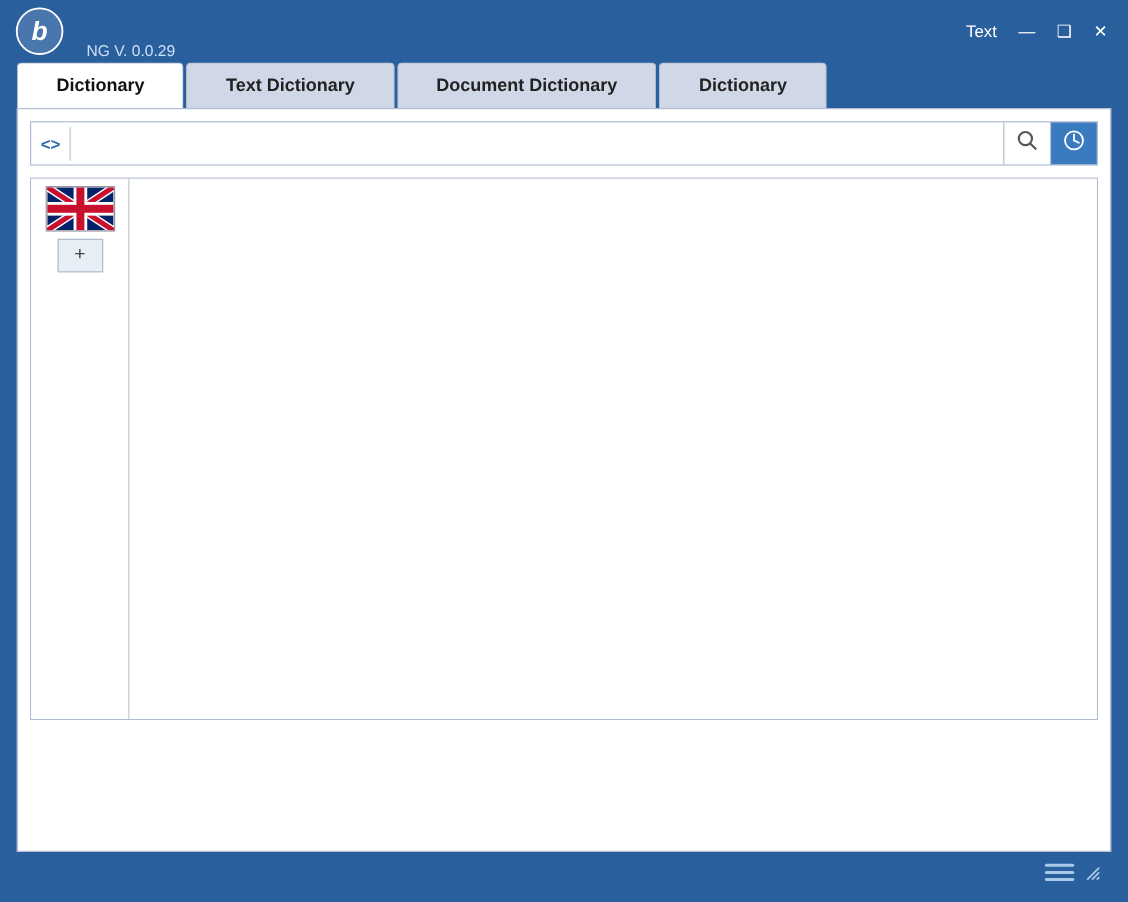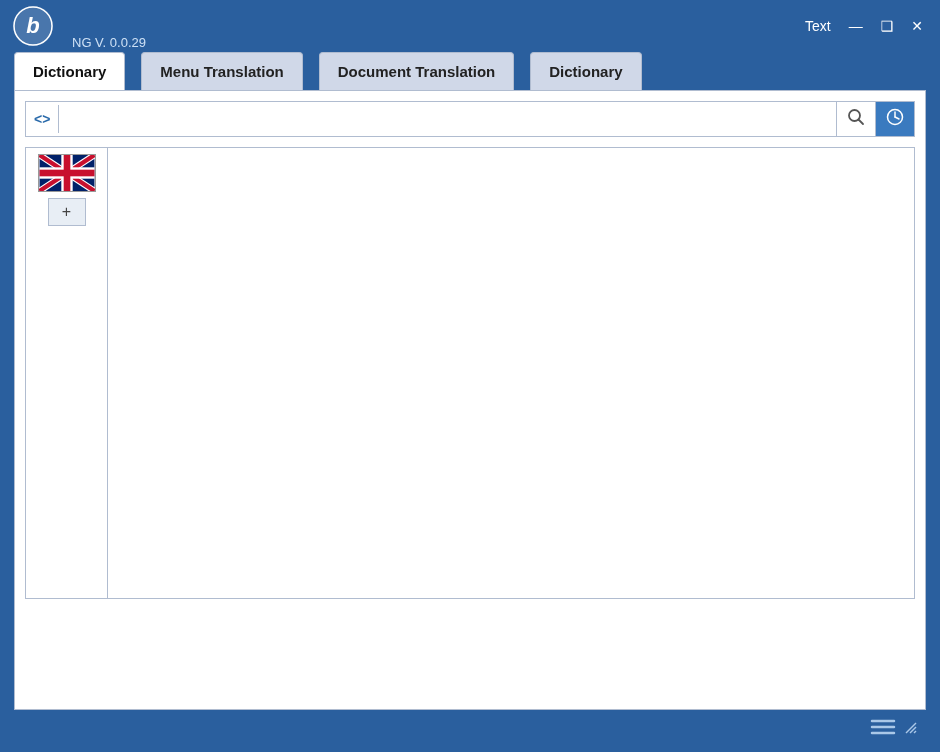--- a/index.html
+++ b/index.html
@@ -79,30 +79,30 @@
       padding: 0 14px 14px 14px;
     }
 
     
     .tabs {
       display: flex;
       gap: 0;
       background: transparent;
     }
     .tab {
-      padding: 10px 18px;
+      padding: 10px 32px;
       background: #d0d8e8;
       border: 1px solid #b0bcd0;
       border-bottom: none;
       cursor: pointer;
       font-size: 15px;
       font-weight: bold;
       color: #222;
       border-radius: 4px 4px 0 0;
-      margin-right: 16px;
+      margin-right: 2px;
       min-width: 70px;
       text-align: center;
     }
     .tab.active {
       background: white;
       border-color: #b0bcd0;
       color: #111;
       z-index: 2;
     }
 
@@ -230,24 +230,24 @@
   </div>
 </div>
 
 <div class="main-container">
 
   <div class="tabs">
     <div class="tab active">
       <span>Dictionary</span>
     </div>
     <div class="tab">
-      <span>Menu Translation</span>
+      <span>Text Dictionary</span>
     </div>
     <div class="tab">
-      <span>Document Translation</span>
+      <span>Document Dictionary</span>
     </div>
     <div class="tab">
       <span>Dictionary</span>
     </div>
   </div>
 
   <div class="content-area">
 
     <div class="search-bar">
       <div class="search-arrows">

